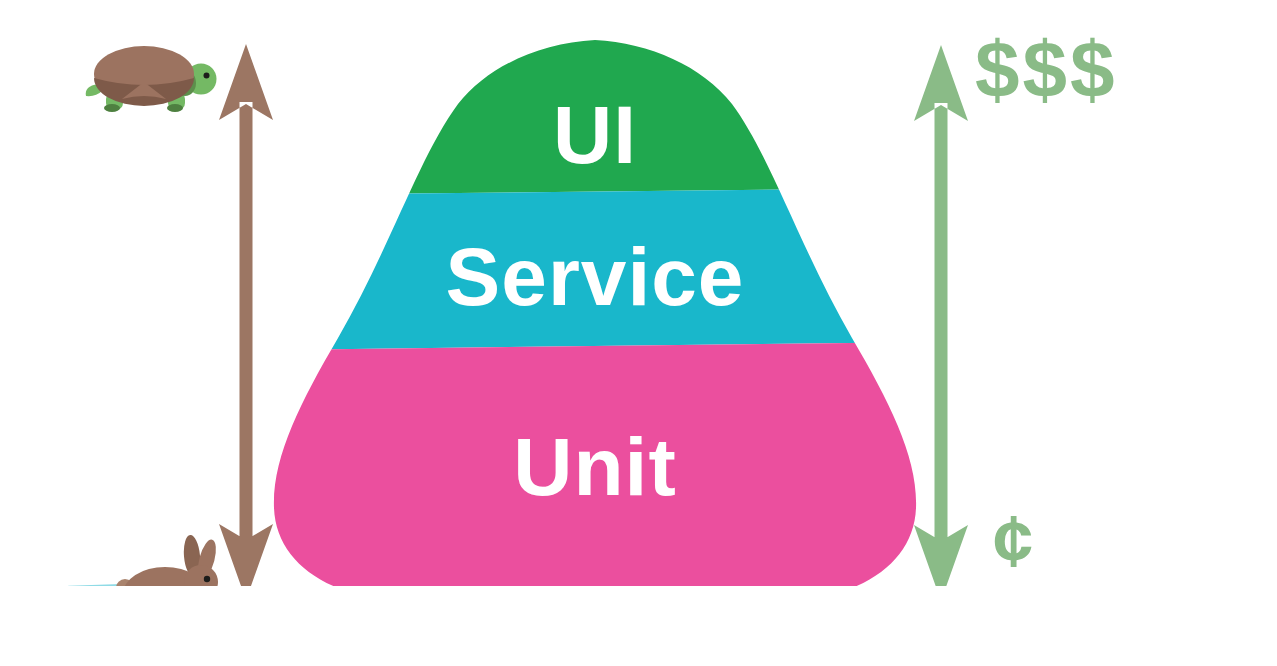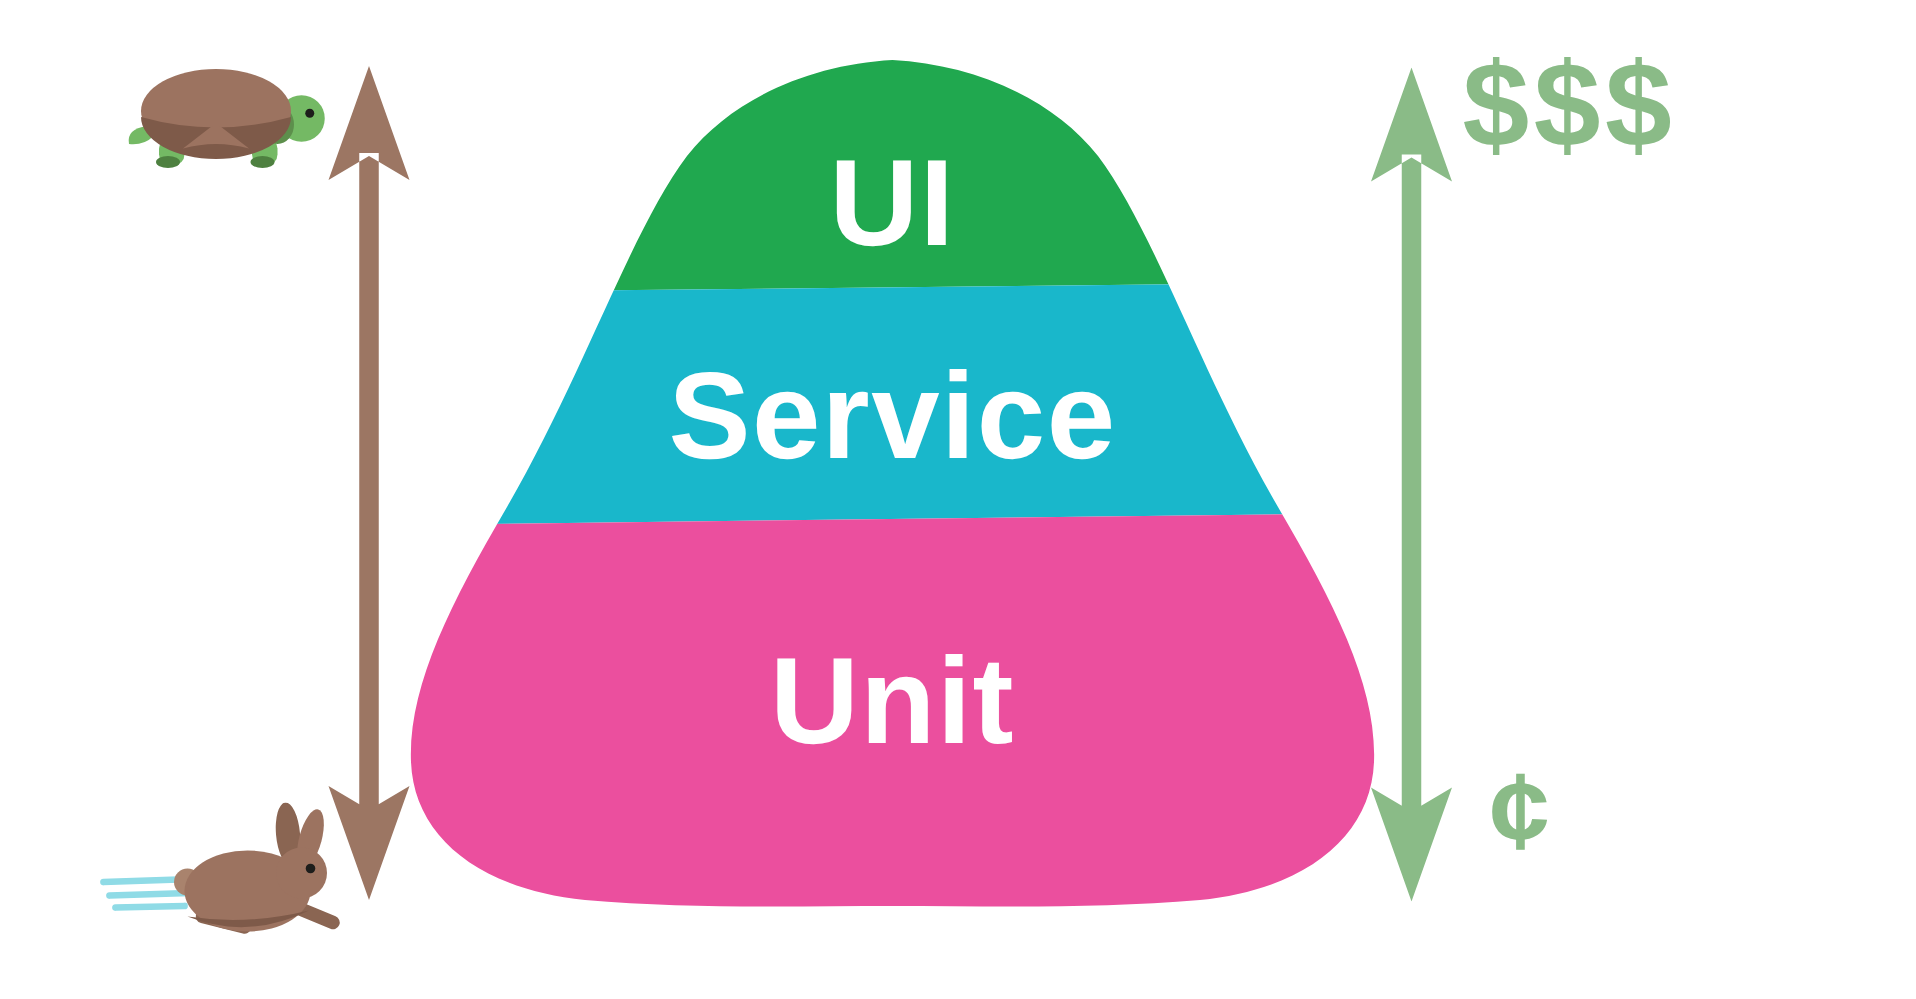--- a/index.html
+++ b/index.html
@@ -1,17 +1,17 @@
 <!DOCTYPE html>
 <html><head>
 <meta charset="utf-8">
 <style>
   html,body { margin:0; padding:0; background:#ffffff; }
   .canvas {
-    position:relative; width:1277px; height:666px; background:#ffffff;
+    position:relative; width:1277px; height:586px; background:#ffffff;
     overflow:hidden; font-family:"Liberation Sans", sans-serif;
   }
   .abs { position:absolute; }
   .pyr-label {
     font-family:"Liberation Sans", sans-serif;
     font-weight:bold; letter-spacing:1px;
   }
   .cost-label {
     position:absolute; color:#8abb87; font-weight:bold; line-height:1;
     font-family:"Liberation Sans", sans-serif; white-space:nowrap;

